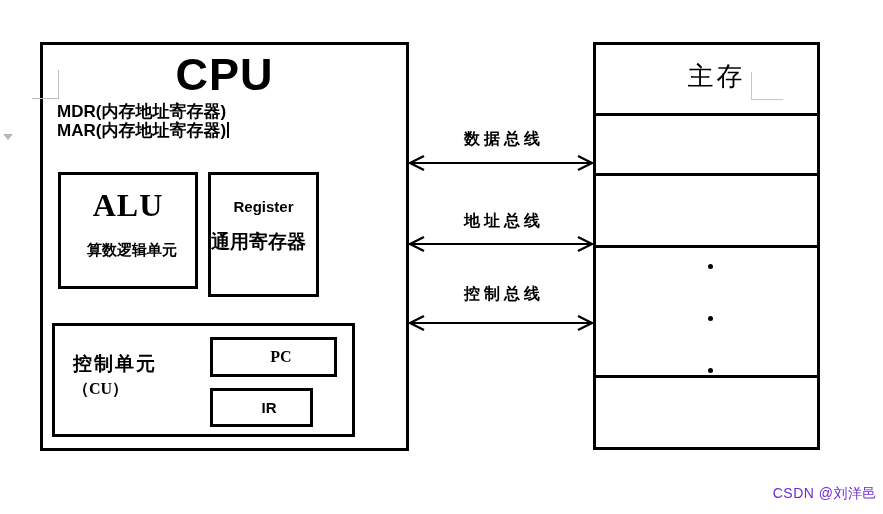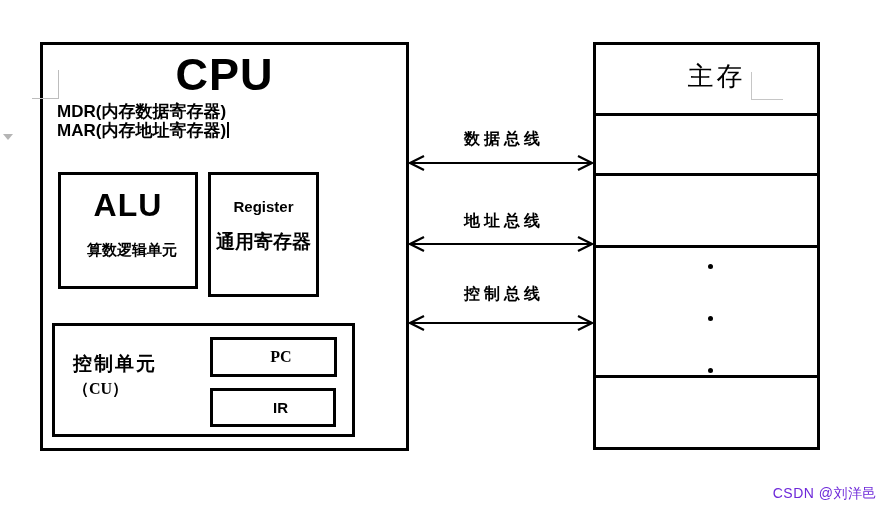--- a/index.html
+++ b/index.html
@@ -19,36 +19,36 @@
   .cpu-title{
     position:absolute;left:0;top:5px;width:100%;
     text-align:center;font-size:45px;line-height:1.1;font-weight:600;
     letter-spacing:1px;
   }
   .mdr-line{position:absolute;left:14px;top:57px;font-size:17px;font-weight:700;line-height:19px;white-space:nowrap;}
   .mar-line{position:absolute;left:14px;top:76px;font-size:17px;font-weight:700;line-height:19px;white-space:nowrap;}
   .caret{display:inline-block;width:2px;height:16px;background:#000;vertical-align:-2px;margin-left:1px;}
 
   
-  .alu-box{left:15px;top:127px;width:140px;height:117px;}
+  .alu-box{left:15px;top:127px;width:140px;height:117px;font-family:Liberation Serif, serif;}
   .alu-title{position:absolute;left:0;top:12px;width:100%;text-align:center;font-size:32px;font-weight:800;letter-spacing:1px;}
   .alu-sub{position:absolute;left:0;top:66px;width:100%;text-align:left;font-size:15px;font-weight:700;white-space:nowrap;margin-left:26px;}
   .reg-box{left:165px;top:127px;width:111px;height:125px;}
   .reg-title{position:absolute;left:0;top:23px;width:100%;text-align:center;font-size:15px;font-weight:700;}
-  .reg-sub{position:absolute;left:0;top:54px;width:100%;text-align:center;font-size:19px;font-weight:700;white-space:nowrap;}
+  .reg-sub{position:absolute;left:0;top:54px;width:100%;font-size:19px;font-weight:700;white-space:nowrap;}
 
   
   .cu-box{left:9px;top:278px;width:303px;height:114px;}
   .cu-name{position:absolute;left:18px;top:26px;width:126px;text-align:left;
     font-family:"Liberation Serif", serif;font-weight:700;}
   .cu-name .l1{font-size:19px;line-height:24px;letter-spacing:2px;}
   .cu-name .l2{font-size:16px;line-height:26px;}
   .pc-box{left:155px;top:11px;width:127px;height:40px;display:flex;align-items:center;justify-content:center;
     font-family:"Liberation Serif", serif;font-size:16px;font-weight:700;}
-  .ir-box{left:155px;top:62px;width:126px;height:39px;display:flex;align-items:center;justify-content:center;
+  .ir-box{left:155px;top:62px;width:103px;height:39px;display:flex;align-items:center;justify-content:center;
     font-size:15px;font-weight:700;}
 
   
   .bus-label{
     position:absolute;left:408px;width:184px;text-align:center;
     font-family:"Liberation Serif", serif;font-size:16px;font-weight:700;
     letter-spacing:4px;padding-left:4px;white-space:nowrap;
   }
   #bus-svg{position:absolute;left:408px;top:153px;}
 
@@ -72,21 +72,21 @@
     font-size:14px;color:#6d28d9;letter-spacing:0.5px;}
 </style>
 </head>
 <body>
 
 <div id="canvas">
 
   <div class="box cpu-box">
     <div class="cpu-title">CPU</div>
 
-    <div class="mdr-line">MDR(内存数据寄存器)</div>
+    <div class="mdr-line">MDR(内存地址寄存器)</div>
     <div class="mar-line"><span>MAR(内存地址寄存器)</span><span class="caret"></span></div>
 
     <div class="box alu-box">
       <div class="alu-title">ALU</div>
       <div class="alu-sub">算数逻辑单元</div>
     </div>
 
     <div class="box reg-box">
       <div class="reg-title">Register</div>
       <div class="reg-sub">通用寄存器</div>

